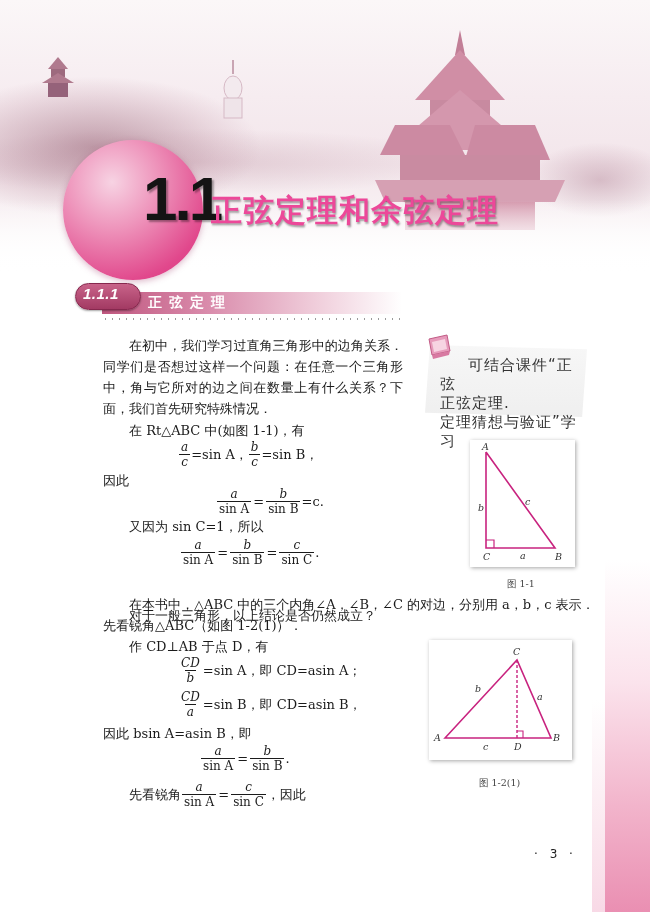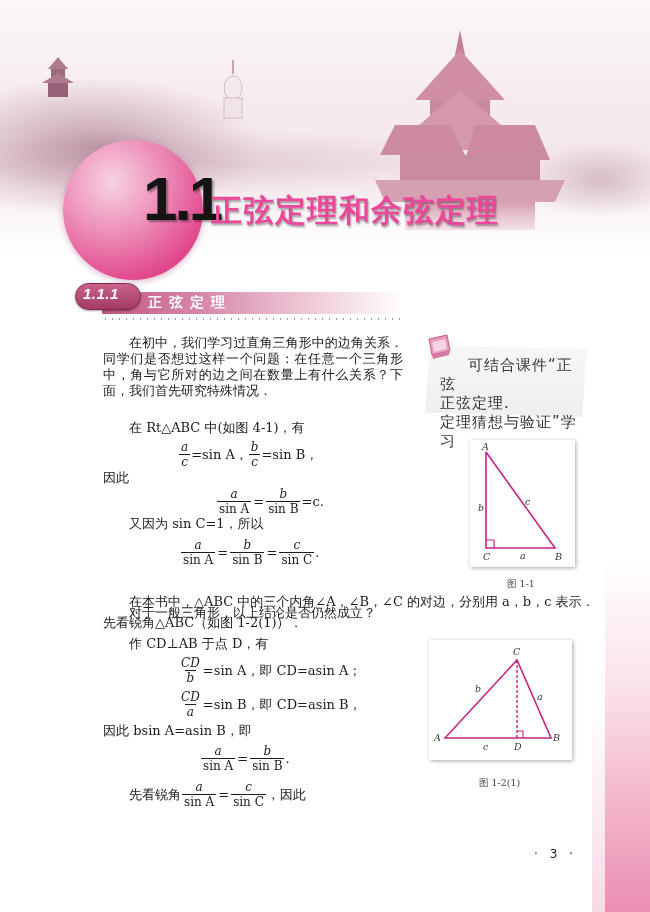--- a/index.html
+++ b/index.html
@@ -68,21 +68,21 @@
     font-size: 14px; color: #ffffff; letter-spacing: 7px;
   }
   .section-dots {
     position: absolute; left: 102px; top: 318px; width: 300px; height: 2px;
     background-image: radial-gradient(circle, #9a9a9a 0.8px, transparent 1px);
     background-size: 7px 2px;
   }
 
   
   .body-text {
-    position: absolute; left: 103px; font-size: 13px; line-height: 16px; color: #1b1b1b;
+    position: absolute; left: 103px; font-size: 13px; line-height: 21px; color: #1b1b1b;
     font-family: "DejaVu Serif", serif; white-space: nowrap;
   }
   .para-intro { top: 335px; width: 300px; white-space: normal; text-align: justify; }
   .indent { text-indent: 26px; }
   i, .it { font-style: italic; }
 
   .formula { position: absolute; font-size: 13px; color: #1b1b1b; display: flex; align-items: center; white-space: nowrap; }
   .frac { display: inline-flex; flex-direction: column; align-items: center; vertical-align: middle; margin: 0 1px; }
   .frac .num { font-size: 12px; line-height: 14px; padding: 0 2px; }
   .frac .den { font-size: 12px; line-height: 14px; padding: 0 2px; border-top: 1px solid #1b1b1b; }
@@ -170,21 +170,21 @@
 <div class="chapter-title">正弦定理和余弦定理</div>
 
 <div class="section-bar"></div>
 <div class="section-pill"></div>
 <div class="section-num">1.1.1</div>
 <div class="section-title">正弦定理</div>
 <div class="section-dots"></div>
 
 <div class="body-text para-intro indent">在初中，我们学习过直角三角形中的边角关系．同学们是否想过这样一个问题：在任意一个三角形中，角与它所对的边之间在数量上有什么关系？下面，我们首先研究特殊情况．</div>
 
-<div class="body-text indent" style="top:420px;">在 Rt△ABC 中(如图 4-1)，有</div>
+<div class="body-text indent" style="top:420px;">在 Rt△ABC 中(如图 1-1)，有</div>
 
 <div class="formula" style="left:178px; top:440px;">
   <span class="frac">
       <span class="num it">a</span>
       <span class="den it">c</span>
     </span>
   <span>=sin A，</span>
   <span class="frac">
       <span class="num it">b</span>
       <span class="den it">c</span>

